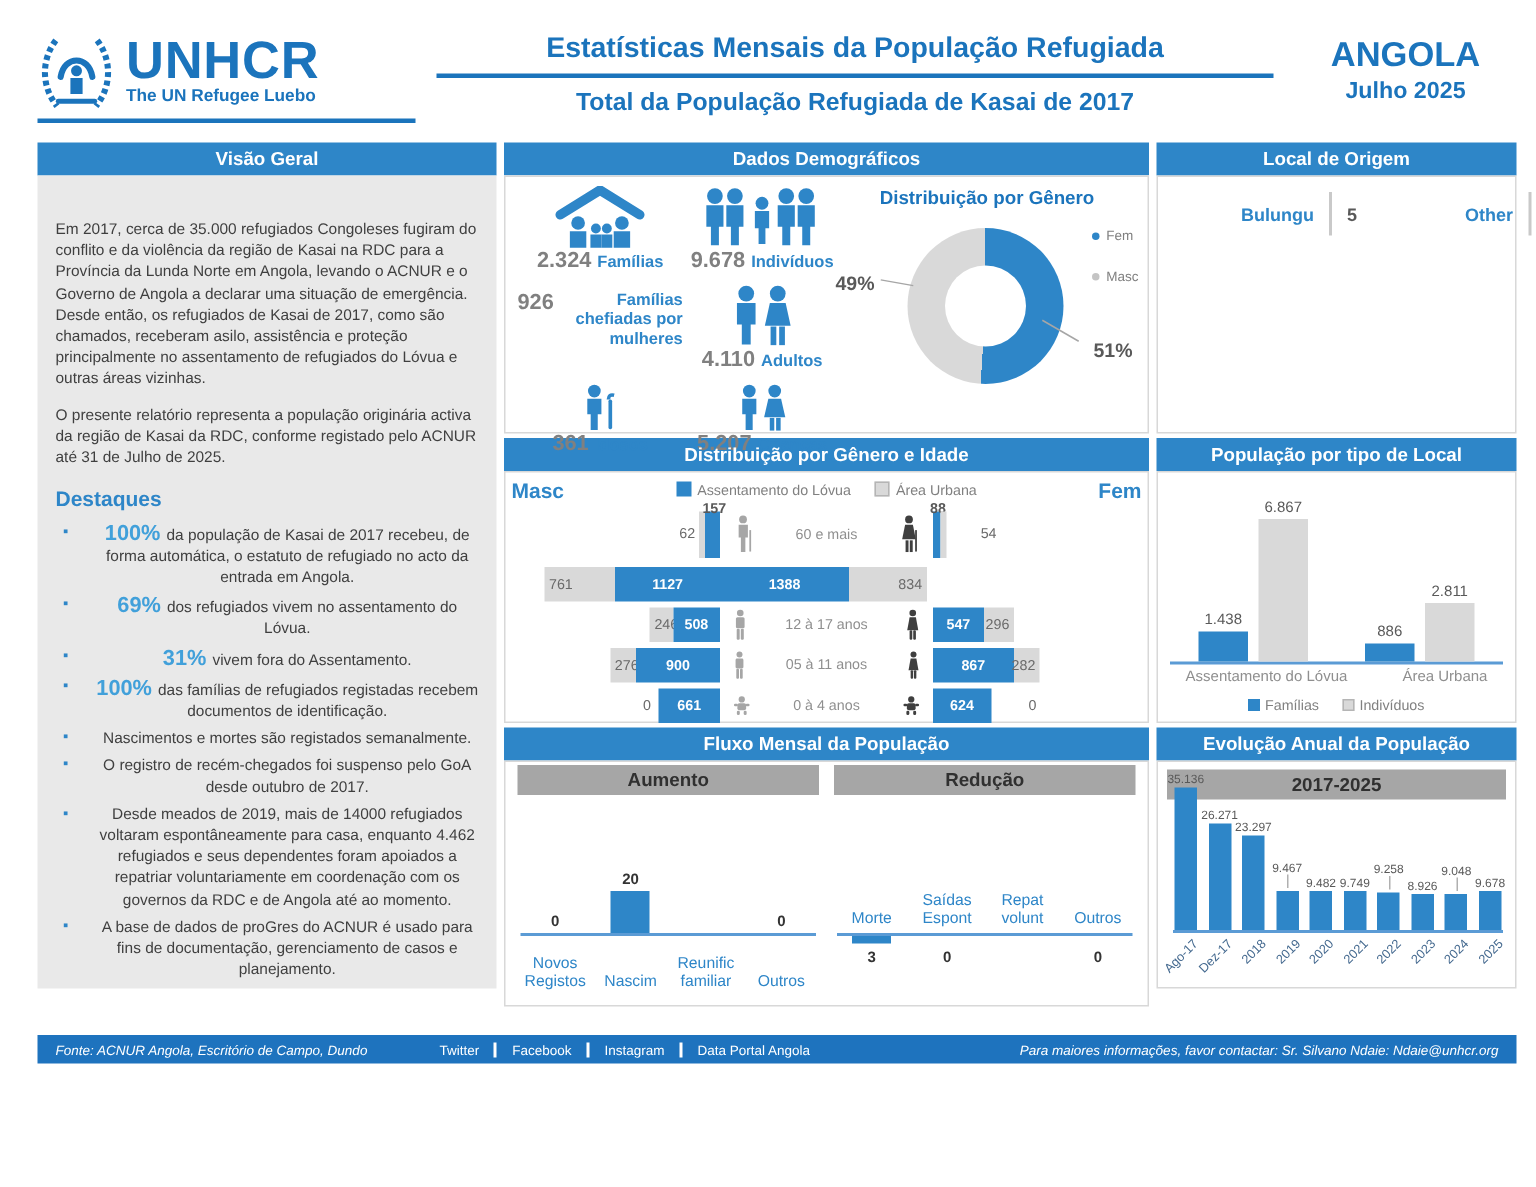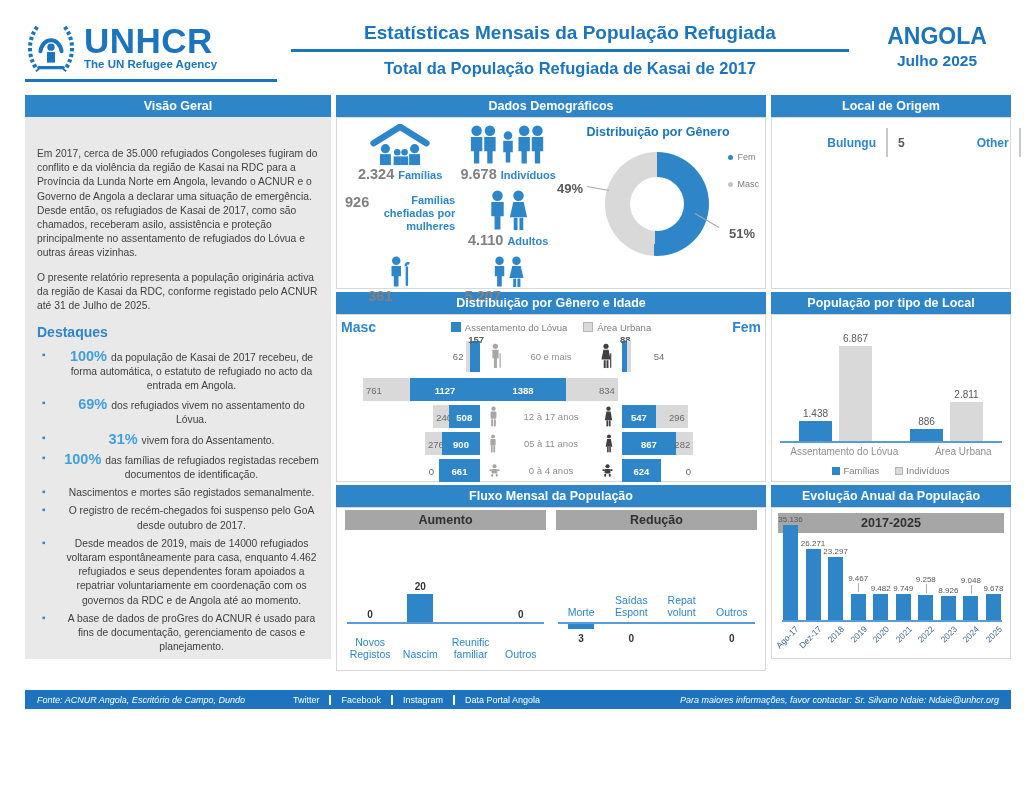--- a/index.html
+++ b/index.html
@@ -152,21 +152,21 @@
       <svg class="emblem" viewBox="0 0 64 68" fill="none">
         <path d="M15 8 C3 24 3 46 16 62" stroke="#1B74BC" stroke-width="5" stroke-dasharray="4 3" fill="none"></path>
         <path d="M49 8 C61 24 61 46 48 62" stroke="#1B74BC" stroke-width="5" stroke-dasharray="4 3" fill="none"></path>
         <path d="M19 38 C22 20 42 20 45 38" stroke="#1B74BC" stroke-width="5" fill="none" stroke-linecap="round"></path>
         <circle cx="32" cy="33" r="4.5" fill="#1B74BC"></circle>
         <path d="M27 39 h10 v13 h-10 z" fill="#1B74BC"></path>
         <path d="M17 58 h30" stroke="#1B74BC" stroke-width="4" stroke-linecap="round"></path>
       </svg>
       <div>
         <div class="logo-name">UNHCR</div>
-        <div class="logo-tag">The UN Refugee Agency</div>
+        <div class="logo-tag">The UN Refugee Luebo</div>
       </div>
     </div>
     <div class="titles">
       <div class="t1">Estatísticas Mensais da População Refugiada</div>
       <div class="trule"></div>
       <div class="t2">Total da População Refugiada de Kasai de 2017</div>
     </div>
     <div class="country-block">
       <div class="country">ANGOLA</div>
       <div class="period">Julho 2025</div>
@@ -396,32 +396,32 @@
                       <path d="M6 10.5 h8 l3 16.5 H3 z"></path>
                       <rect x="6" y="27" width="3.4" height="12" rx="1.5"></rect>
                       <rect x="10.6" y="27" width="3.4" height="12" rx="1.5"></rect>
                     </svg>
                   </span>
                 </div>
               <div class="pside pf">
                   <div class="bar b" style="width: 33.914px;">
                     <span class="bv bvb">547</span>
                   </div>
-                  <div class="bar g" style="width: 32px;">
+                  <div class="bar g" style="width: 20px;">
                     <span class="bv bvg">296</span>
                   </div>
                 </div>
             </div>
 
             <div class="prow">
               <div class="pside pm">
                   <div class="bar g" style="width: 17.112px;">
                     <span class="bv bvg">276</span>
                   </div>
-                  <div class="bar b" style="width: 38px;">
+                  <div class="bar b" style="width: 56px;">
                     <span class="bv bvb">900</span>
                   </div>
                 </div>
               <div class="pc">
                   <span class="picon">
                     <svg width="10" height="19" viewBox="0 0 20 40" fill="#A6A6A6">
                       <circle cx="10" cy="5" r="4.2"></circle>
                       <rect x="4.5" y="10.5" width="11" height="14" rx="2"></rect>
                       <rect x="5.5" y="25" width="3.8" height="14" rx="1.5"></rect>
                       <rect x="10.7" y="25" width="3.8" height="14" rx="1.5"></rect>

